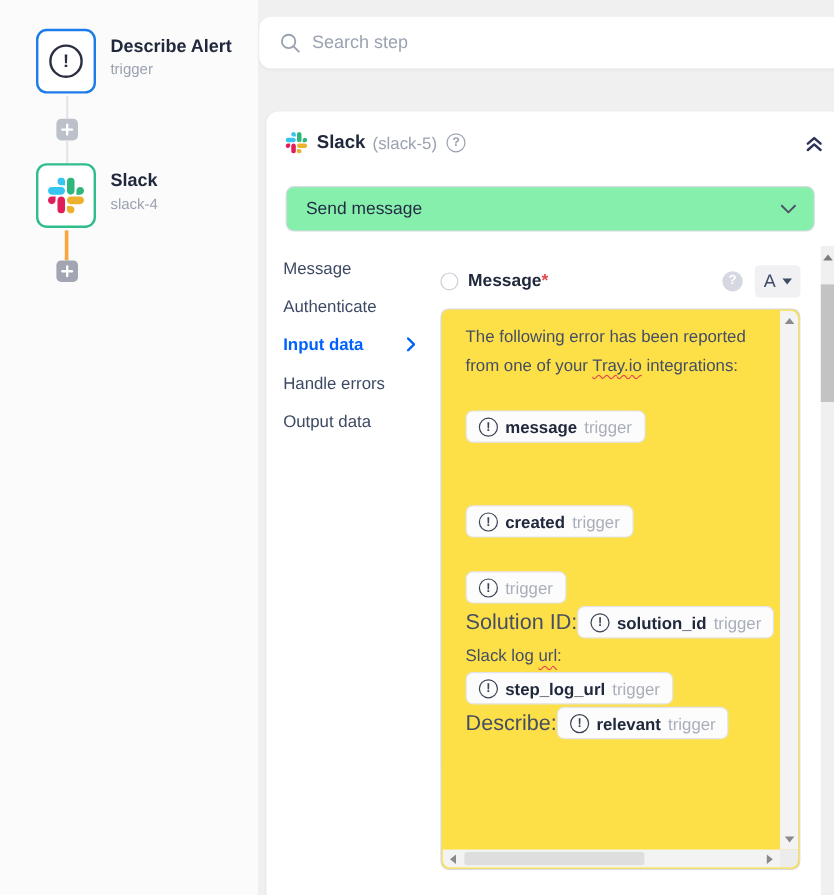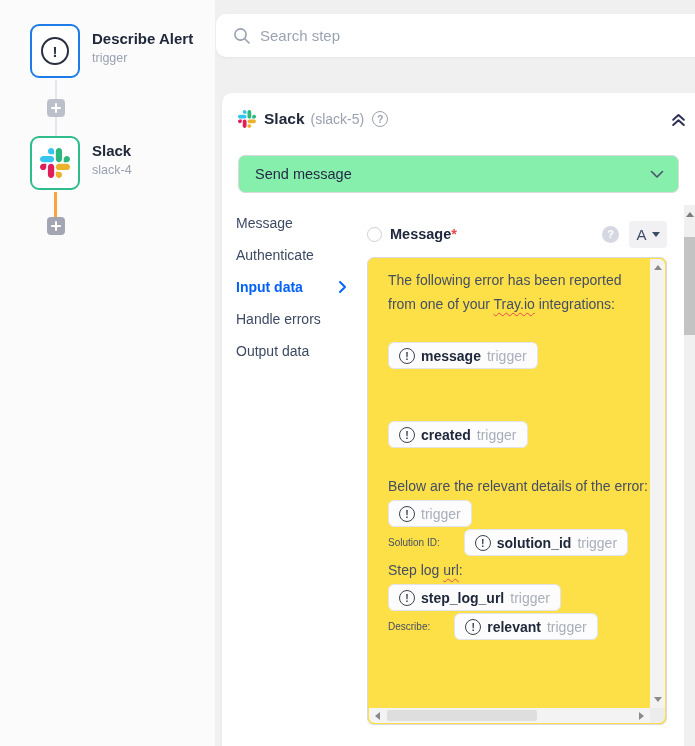--- a/index.html
+++ b/index.html
@@ -64,21 +64,21 @@
   .type-a { font-size:15px; color:#3e4c66; }
   .tri-down { width:0; height:0; border-left:4px solid transparent; border-right:4px solid transparent; border-top:5px solid #3e4c66; }
 
   
   .editor { position:absolute; left:145px; top:164px; width:300px; height:468px; border:1px solid #d8dae0; border-radius:7px; background:#fde047; overflow:hidden; }
   .editor-content { position:absolute; left:0; top:0; right:16px; bottom:16px; padding:10px 0 0 20px; overflow:hidden; font-size:14px; color:#454e63; }
   .para { line-height:24px; }
   .blank { height:24px; }
   .wavy { text-decoration:underline; text-decoration-style:wavy; text-decoration-color:#e5484d; text-decoration-thickness:1px; text-underline-offset:3px; }
   .chip-row { margin:2px 0; display:flex; align-items:center; flex-wrap:nowrap; }
-  .inline-label { font-size:10px; color:#454e63; margin-right:24px; white-space:nowrap; }
+  .inline-label { font-size:18px; color:#454e63; margin-right:0; white-space:nowrap; }
   .chip { display:inline-flex; align-items:center; gap:6px; border:1px solid #e3e4e9; background:#fcfcfd; border-radius:6px;
     padding:4px 10px; height:27px; cursor:pointer; white-space:nowrap; }
   .chip-ic { width:16px; height:16px; border:1.3px solid #3c4252; border-radius:50%; color:#3c4252; font-size:10.5px; font-weight:700;
     display:flex; align-items:center; justify-content:center; flex:none; }
   .chip-nm { font-size:14px; font-weight:700; color:#20293c; }
   .chip-tg { font-size:14px; color:#a9aeba; }
 
   
   .ev { position:absolute; top:1px; right:1px; width:15px; bottom:16px; background:#f3f3f3; border-radius:0 6px 0 0; }
   .eh { position:absolute; left:1px; right:16px; bottom:1px; height:15px; background:#f3f3f3; border-radius:0 0 0 6px; }
@@ -210,36 +210,35 @@
         <div class="blank"></div>
         <div class="blank"></div>
         <div class="chip-row">
           <span class="chip">
             <span class="chip-ic">!</span>
             <span class="chip-nm">created</span>
             <span class="chip-tg">trigger</span>
           </span>
         </div>
         <div class="blank"></div>
-        <div class="para"><span>Below are the relevant details of the error:</span></div>
         <div class="chip-row">
           <span class="chip">
             <span class="chip-ic">!</span>
             <span class="chip-tg">trigger</span>
           </span>
         </div>
         <div class="chip-row">
           <span class="inline-label">Solution ID:</span>
           <span class="chip">
             <span class="chip-ic">!</span>
             <span class="chip-nm">solution_id</span>
             <span class="chip-tg">trigger</span>
           </span>
         </div>
-        <div class="para"><span>Step log </span><span class="wavy">url</span><span>:</span></div>
+        <div class="para"><span>Slack log </span><span class="wavy">url</span><span>:</span></div>
         <div class="chip-row">
           <span class="chip">
             <span class="chip-ic">!</span>
             <span class="chip-nm">step_log_url</span>
             <span class="chip-tg">trigger</span>
           </span>
         </div>
         <div class="chip-row">
           <span class="inline-label">Describe:</span>
           <span class="chip">

